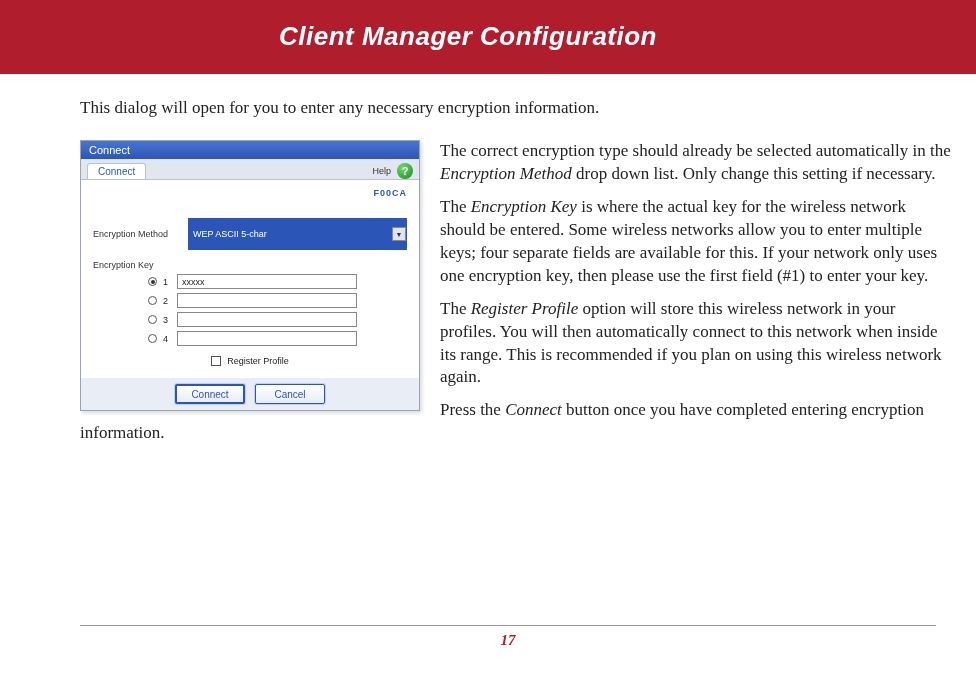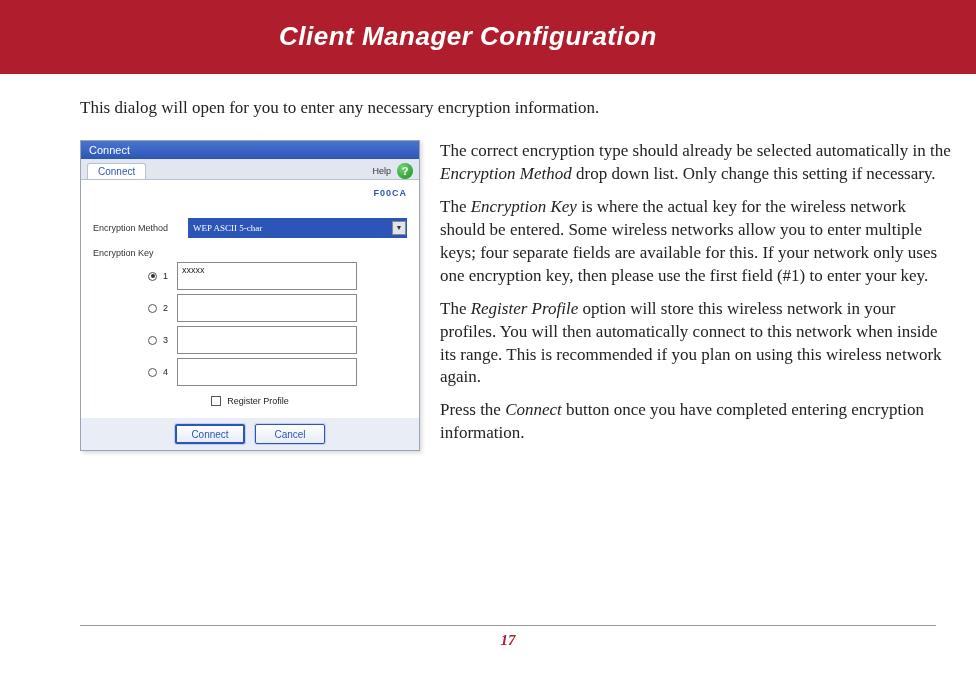--- a/index.html
+++ b/index.html
@@ -124,22 +124,21 @@
     width: 95px;
     font-size: 9px;
     color: #333;
   }
   .dlg-select {
     flex: 1;
     display: flex;
     align-items: center;
     border: 1px solid #2b56b7;
     background: #2b56b7;
-    height: 20px;
-    font-family: Liberation Serif, serif;
+    height: 32px;
   }
   .dlg-select-text {
     flex: 1;
     color: #fff;
     font-size: 9px;
     padding: 0 4px;
     white-space: nowrap;
   }
   .dlg-select-arrow {
     width: 14px;
@@ -172,21 +171,21 @@
     background: #fff;
   }
   .radio.checked::after {
     content: "";
     width: 4px; height: 4px;
     background: #333;
     border-radius: 50%;
   }
   .keynum { font-size: 9px; width: 8px; }
   .keyinput {
-    height: 28px;
+    height: 15px;
     border: 1px solid #888;
     background: #fff;
     width: 180px;
     font-size: 9px;
     padding: 0 4px;
     line-height: 15px;
   }
   .reg-row {
     display: flex;
     align-items: center;

